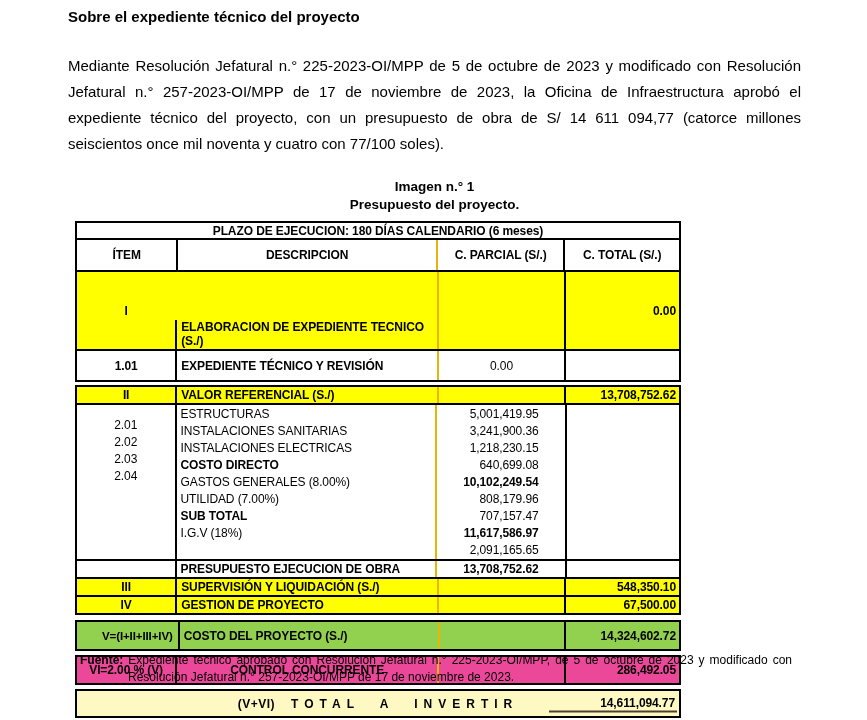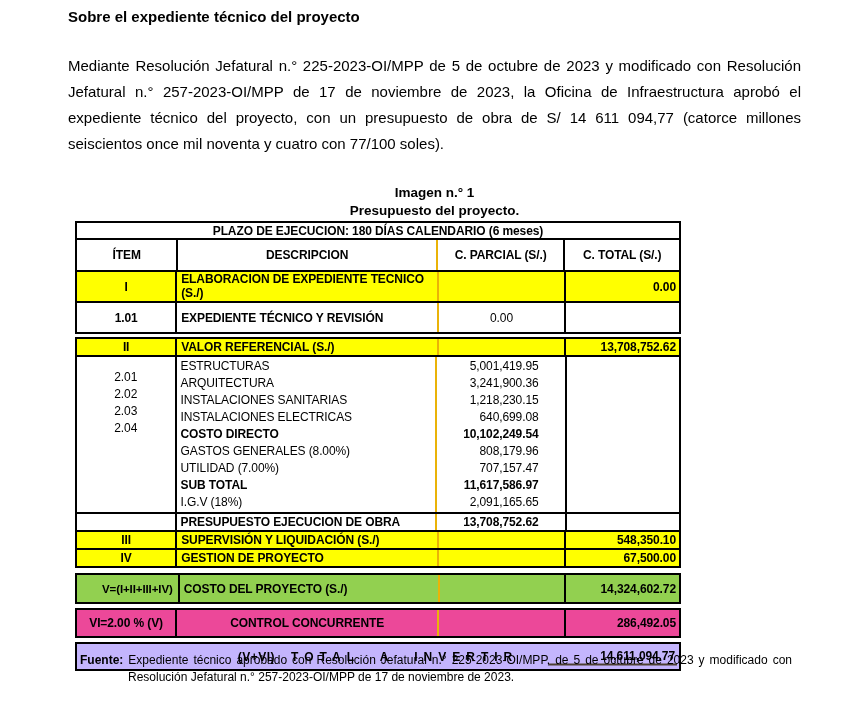--- a/index.html
+++ b/index.html
@@ -2,21 +2,21 @@
 <html><head>
 <meta charset="utf-8">
 <style>
   html,body{margin:0;padding:0;}
   body{
     width:867px;height:720px;background:#ffffff;position:relative;
     font-family:"Liberation Sans", sans-serif;color:#000;overflow:hidden;
   }
   .heading{position:absolute;left:68px;top:8px;font-size:15px;font-weight:bold;}
   .para{position:absolute;left:68px;top:53px;width:733px;font-size:15px;line-height:26px;text-align:justify;}
-  .caption{position:absolute;left:68px;top:184px;width:733px;text-align:center;font-weight:bold;font-size:13.5px;line-height:18px;}
+  .caption{position:absolute;left:68px;top:178px;width:733px;text-align:center;font-weight:bold;font-size:13.5px;line-height:18px;}
   .source{position:absolute;left:80px;top:652px;width:712px;font-size:12px;line-height:17px;text-align:justify;padding-left:48px;text-indent:-48px;box-sizing:border-box;}
   .source .lbl{font-weight:bold;}
 
   
   .ptable{position:absolute;left:75px;top:221px;width:606px;font-size:12px;letter-spacing:-0.1px;}
   .trow{display:flex;border:2px solid #000;background:#fff;box-sizing:border-box;align-items:stretch;}
   .trow + .trow{margin-top:-2px;}
   .gap3{height:3px;} .gap4{height:4px;} .gap5{height:5px;}
   .c{box-sizing:border-box;display:flex;align-items:center;min-height:16px;}
   .c-item{width:115px;justify-content:center;text-align:center;}
@@ -24,23 +24,23 @@
   .c-parcial{width:148px;border-left:2px solid #eab308;justify-content:center;}
   .c-total{width:134px;border-left:2px solid #000;justify-content:flex-end;text-align:right;padding-right:3px;}
   .bold{font-weight:bold;}
   .title-row{min-height:19px;}
   .title-row .full{width:100%;display:flex;align-items:center;justify-content:center;font-weight:bold;}
   .header-row{min-height:19px;font-weight:bold;}
   .header-row .c{justify-content:center;text-align:center;padding:8px;}
   .yellow{background:#FFFF00;}
   .green{background:#92D050;}
   .blue{background:#ec4899;}
-  .peach{background:#c4b5fd;}
+  .peach{background:#fef9c3;}
   .row-i{min-height:33px;font-weight:bold;}
-  .row-i .c-desc{display:block;line-height:14px;padding-top:0;}
+  .row-i .c-desc{display:block;line-height:14px;padding-top:0;margin-top:48px;}
   .row-101{min-height:33px;justify-content:space-between;}
   .row-101 .c-item,.row-101 .c-desc{font-weight:bold;}
   .row-ii,.row-iii,.row-iv{min-height:20px;font-weight:bold;}
   .block-row .c{align-items:flex-start;}
   .block-row .c-item{display:block;text-align:center;line-height:17px;padding-top:12px;}
   .block-row .c-desc{display:block;line-height:17px;padding-top:1px;}
   .block-row .c-parcial{display:block;text-align:right;line-height:17px;padding:1px 26px 0 0;}
   .block-row{min-height:157px;}
   .row-presu{min-height:20px;font-weight:bold;}
   .row-presu .c-parcial{justify-content:flex-end;padding-right:26px;}
@@ -107,21 +107,20 @@
 
   <div class="trow block-row">
     <div class="c c-item">
       <div>2.01</div>
       <div>2.02</div>
       <div>2.03</div>
       <div>2.04</div>
     </div>
     <div class="c c-desc">
       <div>ESTRUCTURAS</div>
-      <div>ARQUITECTURA</div>
       <div>INSTALACIONES SANITARIAS</div>
       <div>INSTALACIONES ELECTRICAS</div>
       <div class="bold">COSTO DIRECTO</div>
       <div>GASTOS GENERALES (8.00%)</div>
       <div>UTILIDAD (7.00%)</div>
       <div class="bold">SUB TOTAL</div>
       <div>I.G.V (18%)</div>
     </div>
     <div class="c c-parcial">
       <div>5,001,419.95</div>

